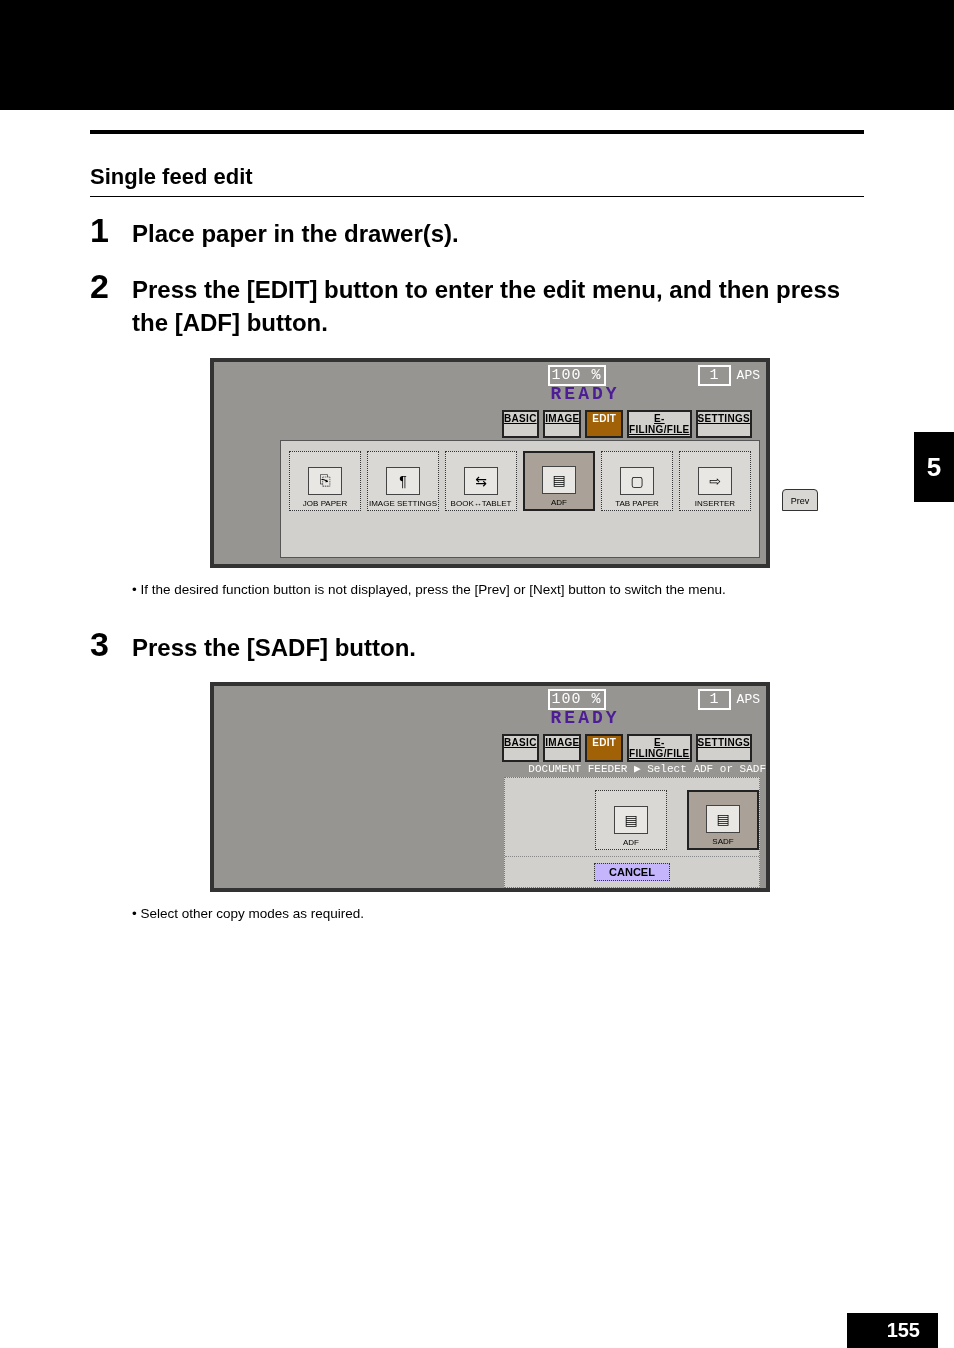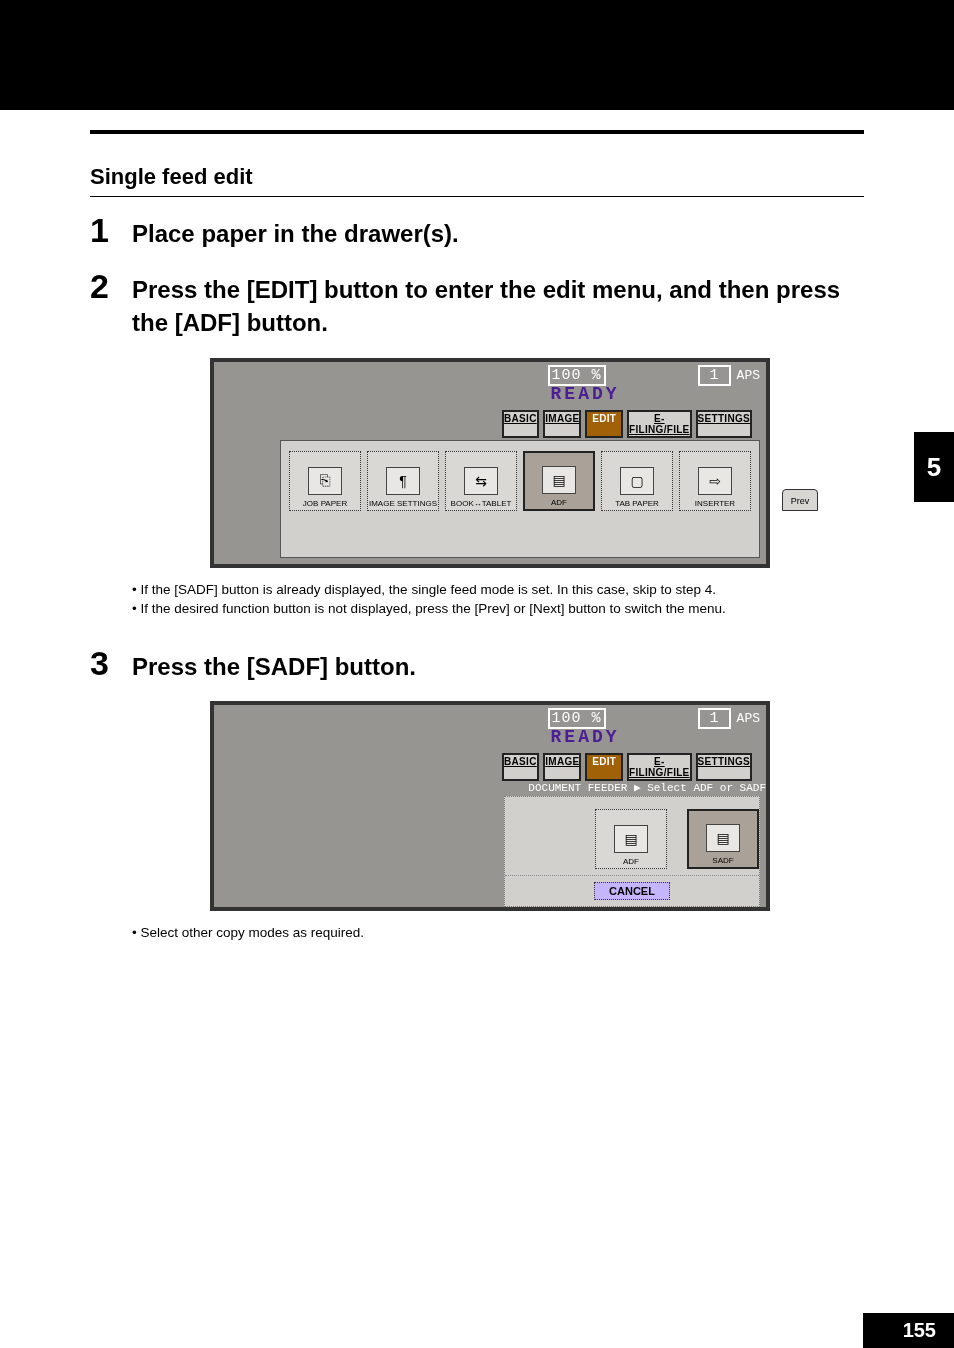--- a/index.html
+++ b/index.html
@@ -234,21 +234,21 @@
       background: #000;
       color: #fff;
       font-size: 26px;
       font-weight: bold;
       display: flex;
       align-items: center;
       justify-content: center;
     }
     .footer-tab {
       position: absolute;
-      right: 0;
+      right: 16px;
       bottom: 0;
       background: #000;
       color: #fff;
       font-weight: bold;
       font-size: 20px;
       padding: 6px 18px 6px 40px;
     }
   </style>
 </head>
 <body>
@@ -312,21 +312,20 @@
         <div class="func-btn">
           <div class="func-icon">⇨</div>
           <span>INSERTER</span>
         </div>
       </div>
     </div>
     <div class="prev-btn">Prev</div>
   </div>
 
   <ul class="bullets">
-    <li>If the [SADF] button is already displayed, the single feed mode is set. In this case, skip to step 4.</li>
     <li>If the desired function button is not displayed, press the [Prev] or [Next] button to switch the menu.</li>
   </ul>
 
   <div class="step">
     <div class="step-num">3</div>
     <div class="step-text">Press the [SADF] button.</div>
   </div>
 
   <div class="screenshot s2">
     <div class="ss-inner">

